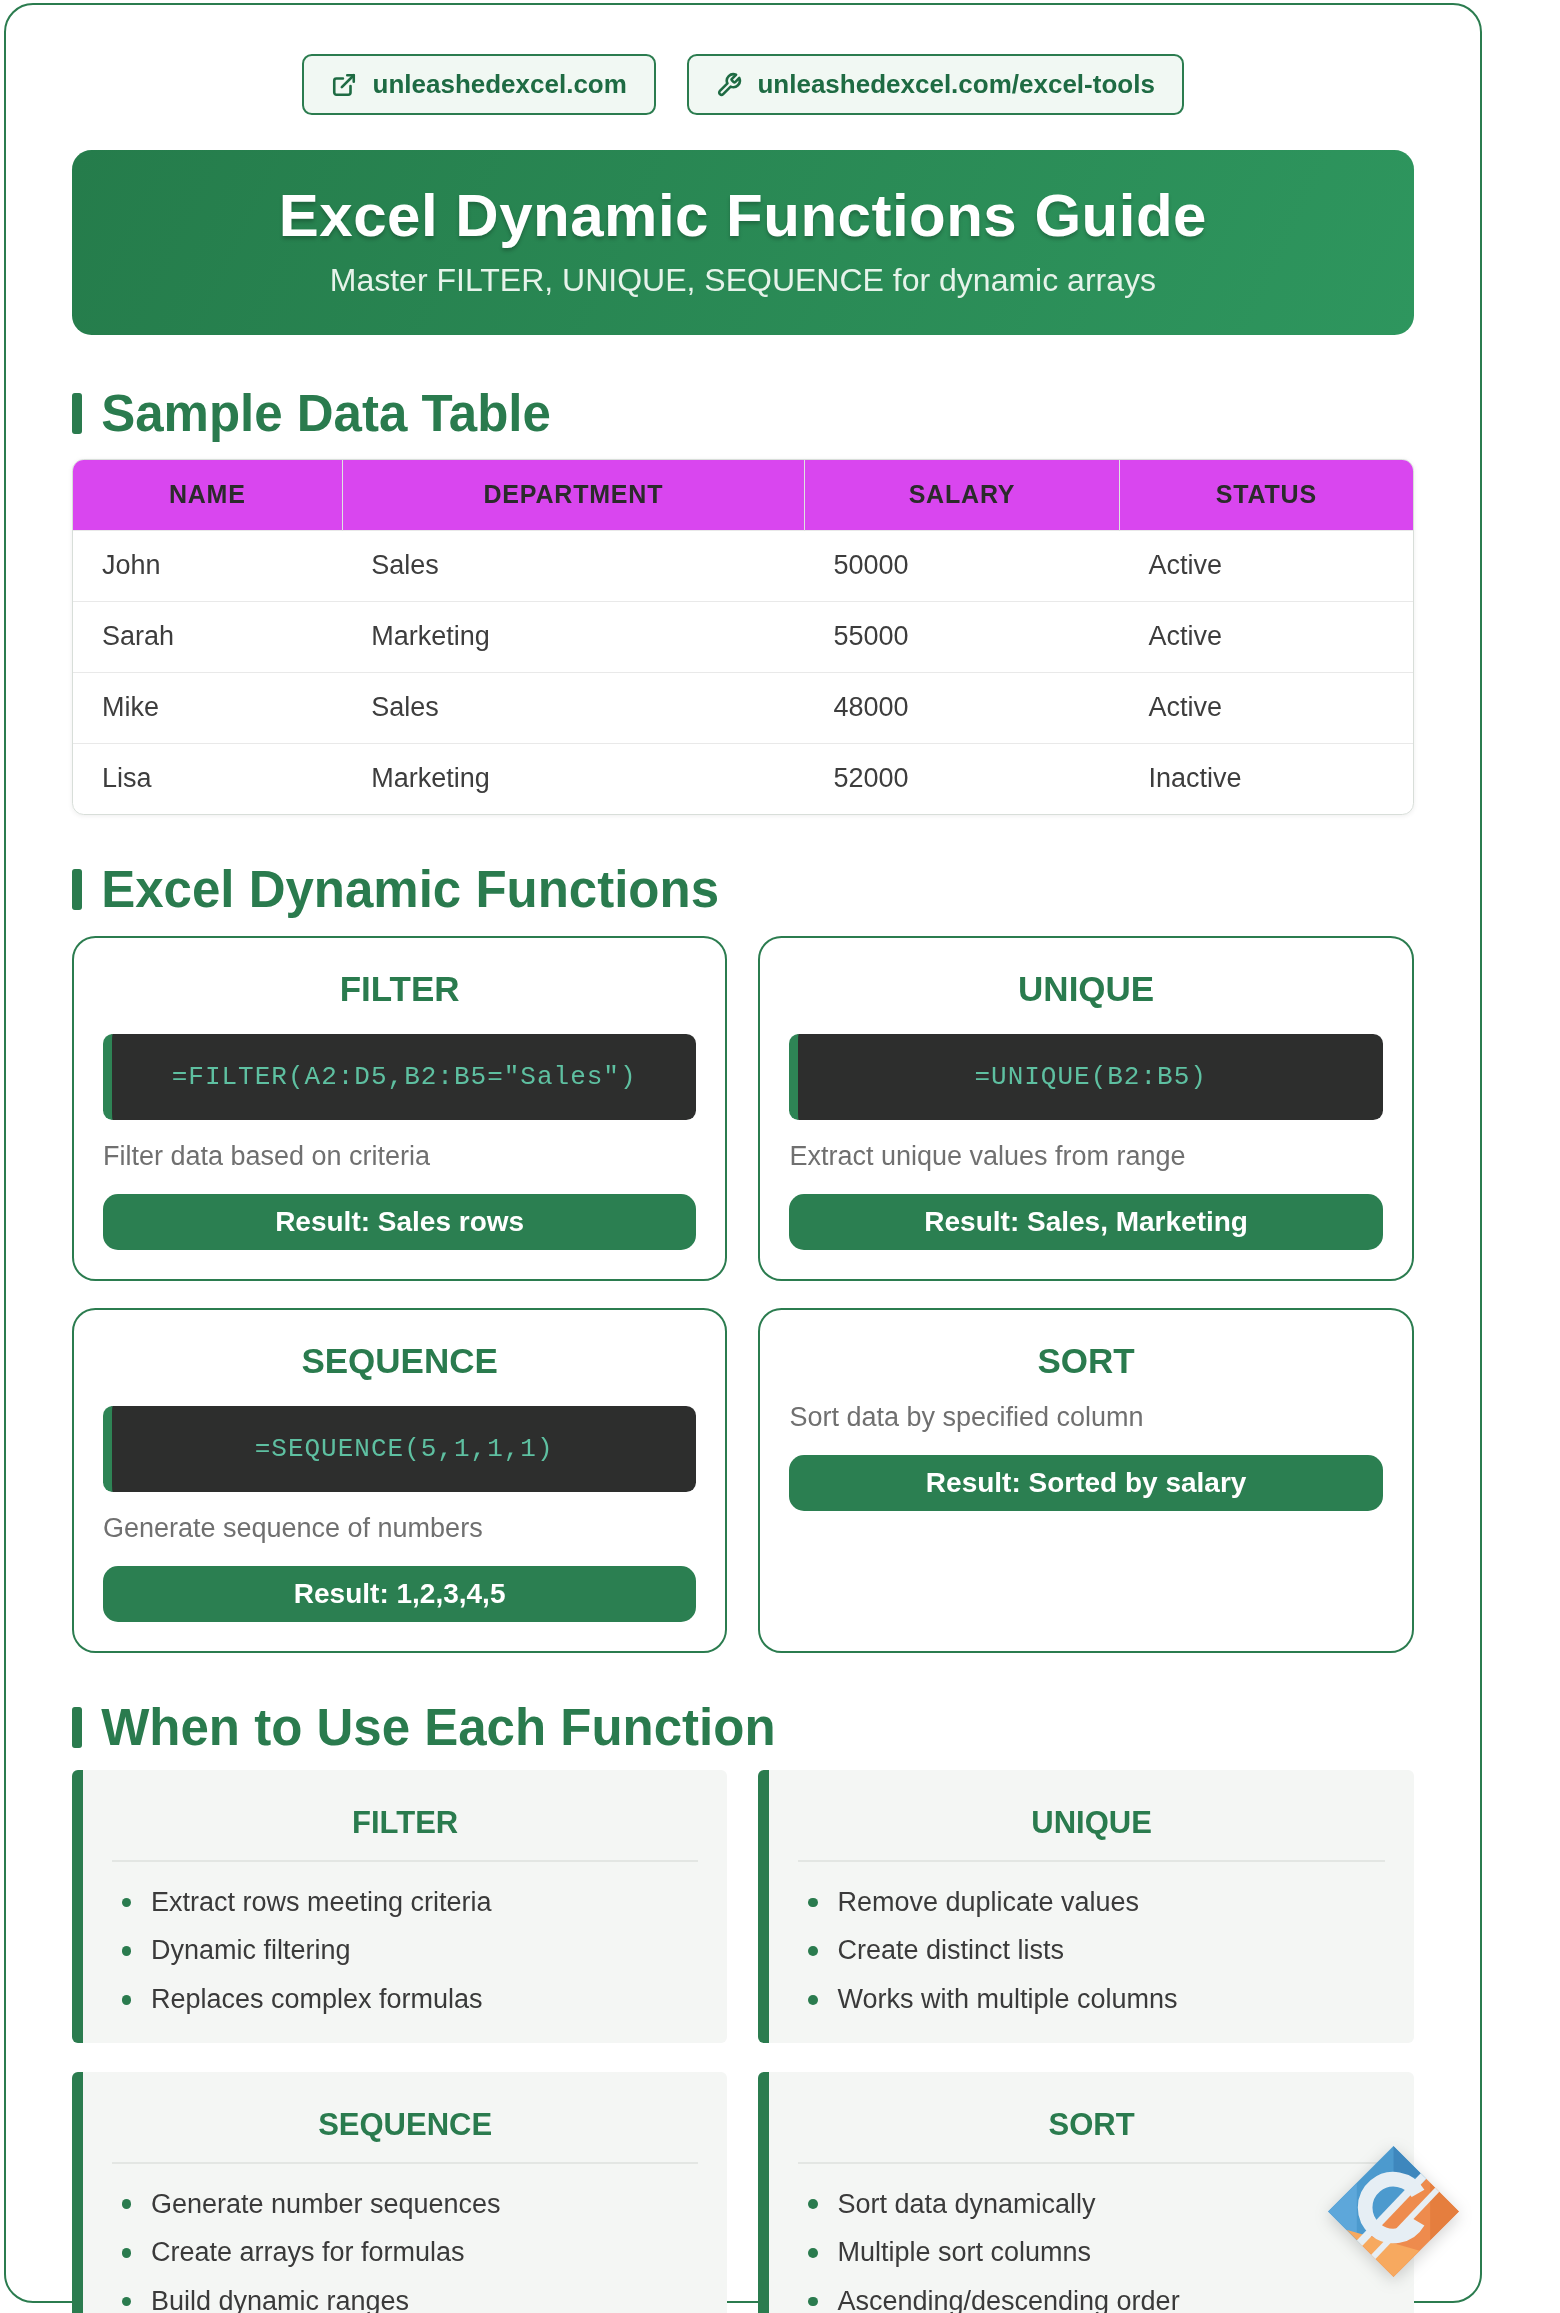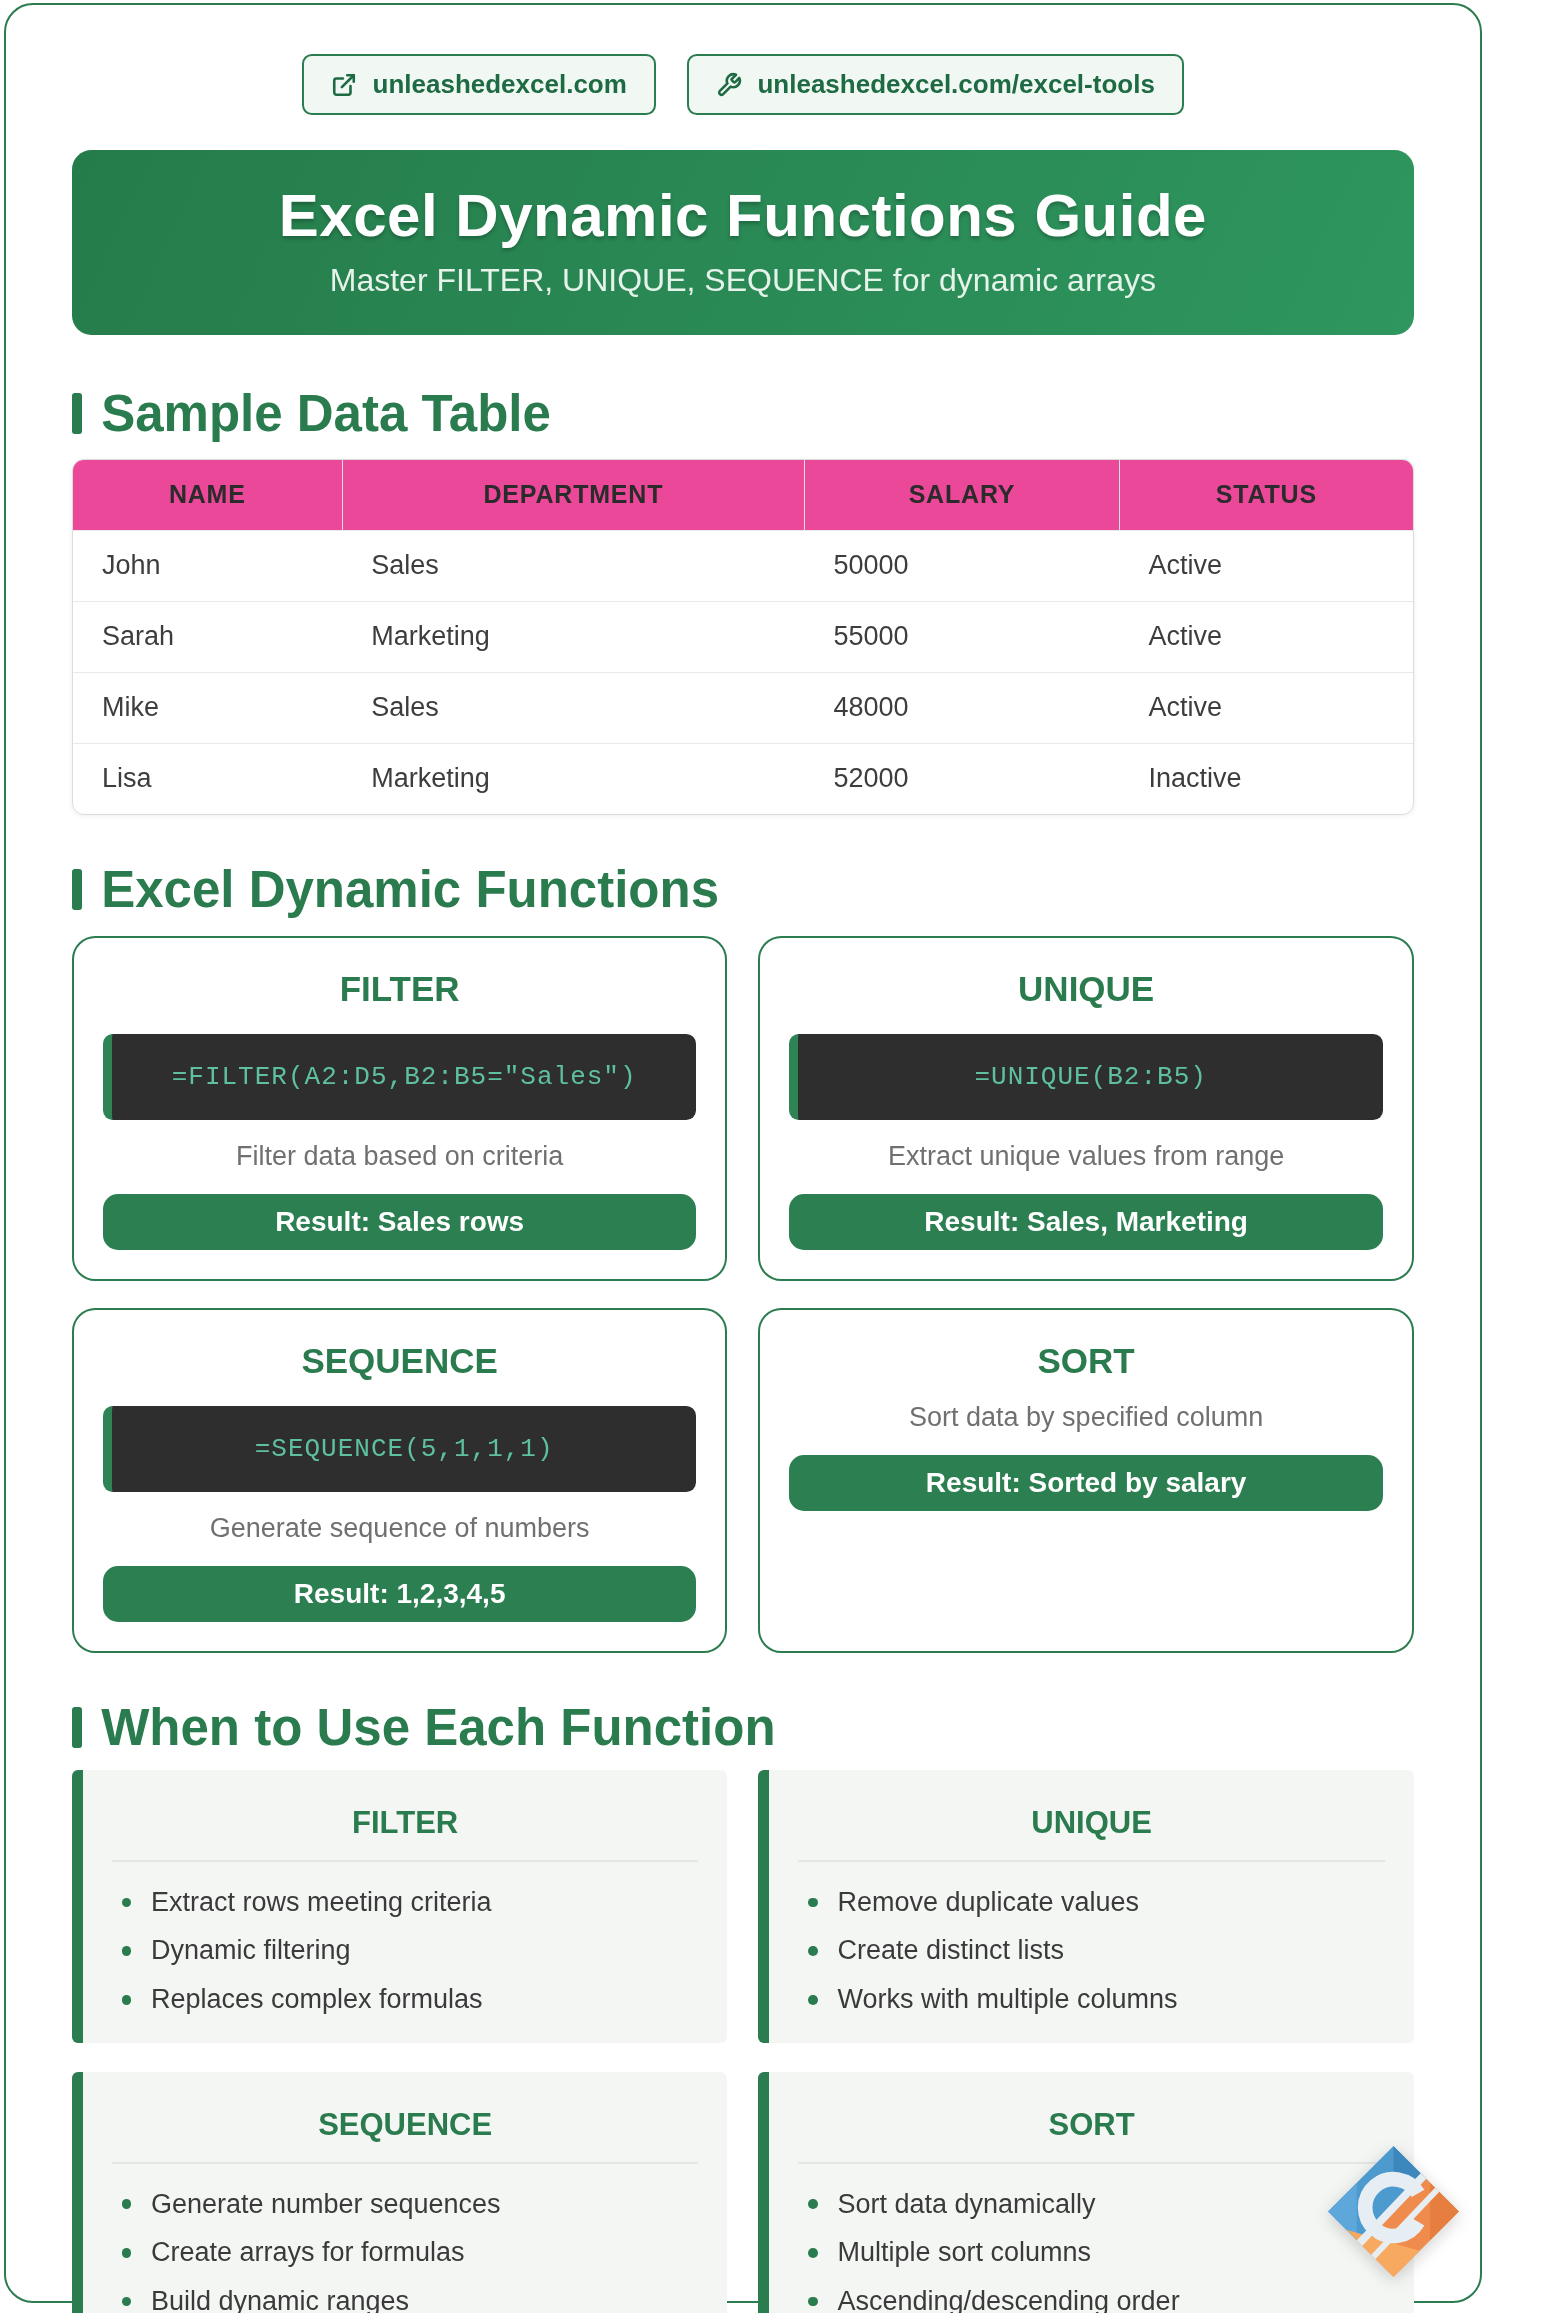--- a/index.html
+++ b/index.html
@@ -38,38 +38,38 @@
   .sec-functions{margin-top:51px;}
   .sec-usage{margin-top:51px;}
   
   .tablewrap{
     margin-top:21.5px;border:1px solid #d8ded9;border-radius:11.7px;overflow:hidden;
     box-shadow:0 1px 4.9px rgba(0,0,0,.07);
   }
   table{width:100%;border-collapse:collapse;}
   col.c1{width:20.1%;} col.c2{width:34.5%;} col.c3{width:23.5%;} col.c4{width:21.9%;}
   th{
-    height:68px;background:#ec4899;font-size:25px;font-weight:bold;color:#2b2b2b;
+    height:68px;background:#d946ef;font-size:25px;font-weight:bold;color:#2b2b2b;
     letter-spacing:0.8px;text-align:center;
   }
   th + th{border-left:1px solid #dee4df;}
   td{height:68px;font-size:27px;color:#3d3d3d;padding-left:29px;border-top:1px solid #e9e9e9;text-align:left;}
   
   .fgrid{margin-top:23.4px;display:grid;grid-template-columns:1fr 1fr;column-gap:31px;row-gap:27px;}
   .fcard{
     border:2.9px solid #2b7c4f;border-radius:23.4px;background:#ffffff;
     padding:25px 29px 29px;box-sizing:border-box;
   }
   .fcard-title{margin:5.9px 0 0;text-align:center;font-size:35px;font-weight:bold;color:#2a7b4e;}
   .code{
     margin-top:25px;height:86px;background:#2d2e2d;border-left:9.8px solid #2e8455;
     border-radius:9.8px;display:flex;align-items:center;justify-content:center;
   }
   .code-text{font-family:"Liberation Mono",monospace;font-size:26px;letter-spacing:1px;color:#5ec0a1;}
-  .desc{margin:21.5px 0 0;text-align:center;font-size:27px;color:#707070;}
+  .desc{margin:21.5px 0 0;font-size:27px;color:#707070;}
   .result{
     margin-top:21.5px;height:56px;background:#2b7f51;border-radius:15px;
     display:flex;align-items:center;justify-content:center;
     color:#ffffff;font-weight:bold;font-size:28px;
   }
   
   .ugrid{margin-top:19.5px;display:grid;grid-template-columns:1fr 1fr;column-gap:31px;row-gap:29px;}
   .ucard{
     background:#f4f6f4;border-left:11.7px solid #2b7c4f;border-radius:5.9px;
     padding:27px 29px 27px 29px;box-sizing:border-box;min-height:263px;

